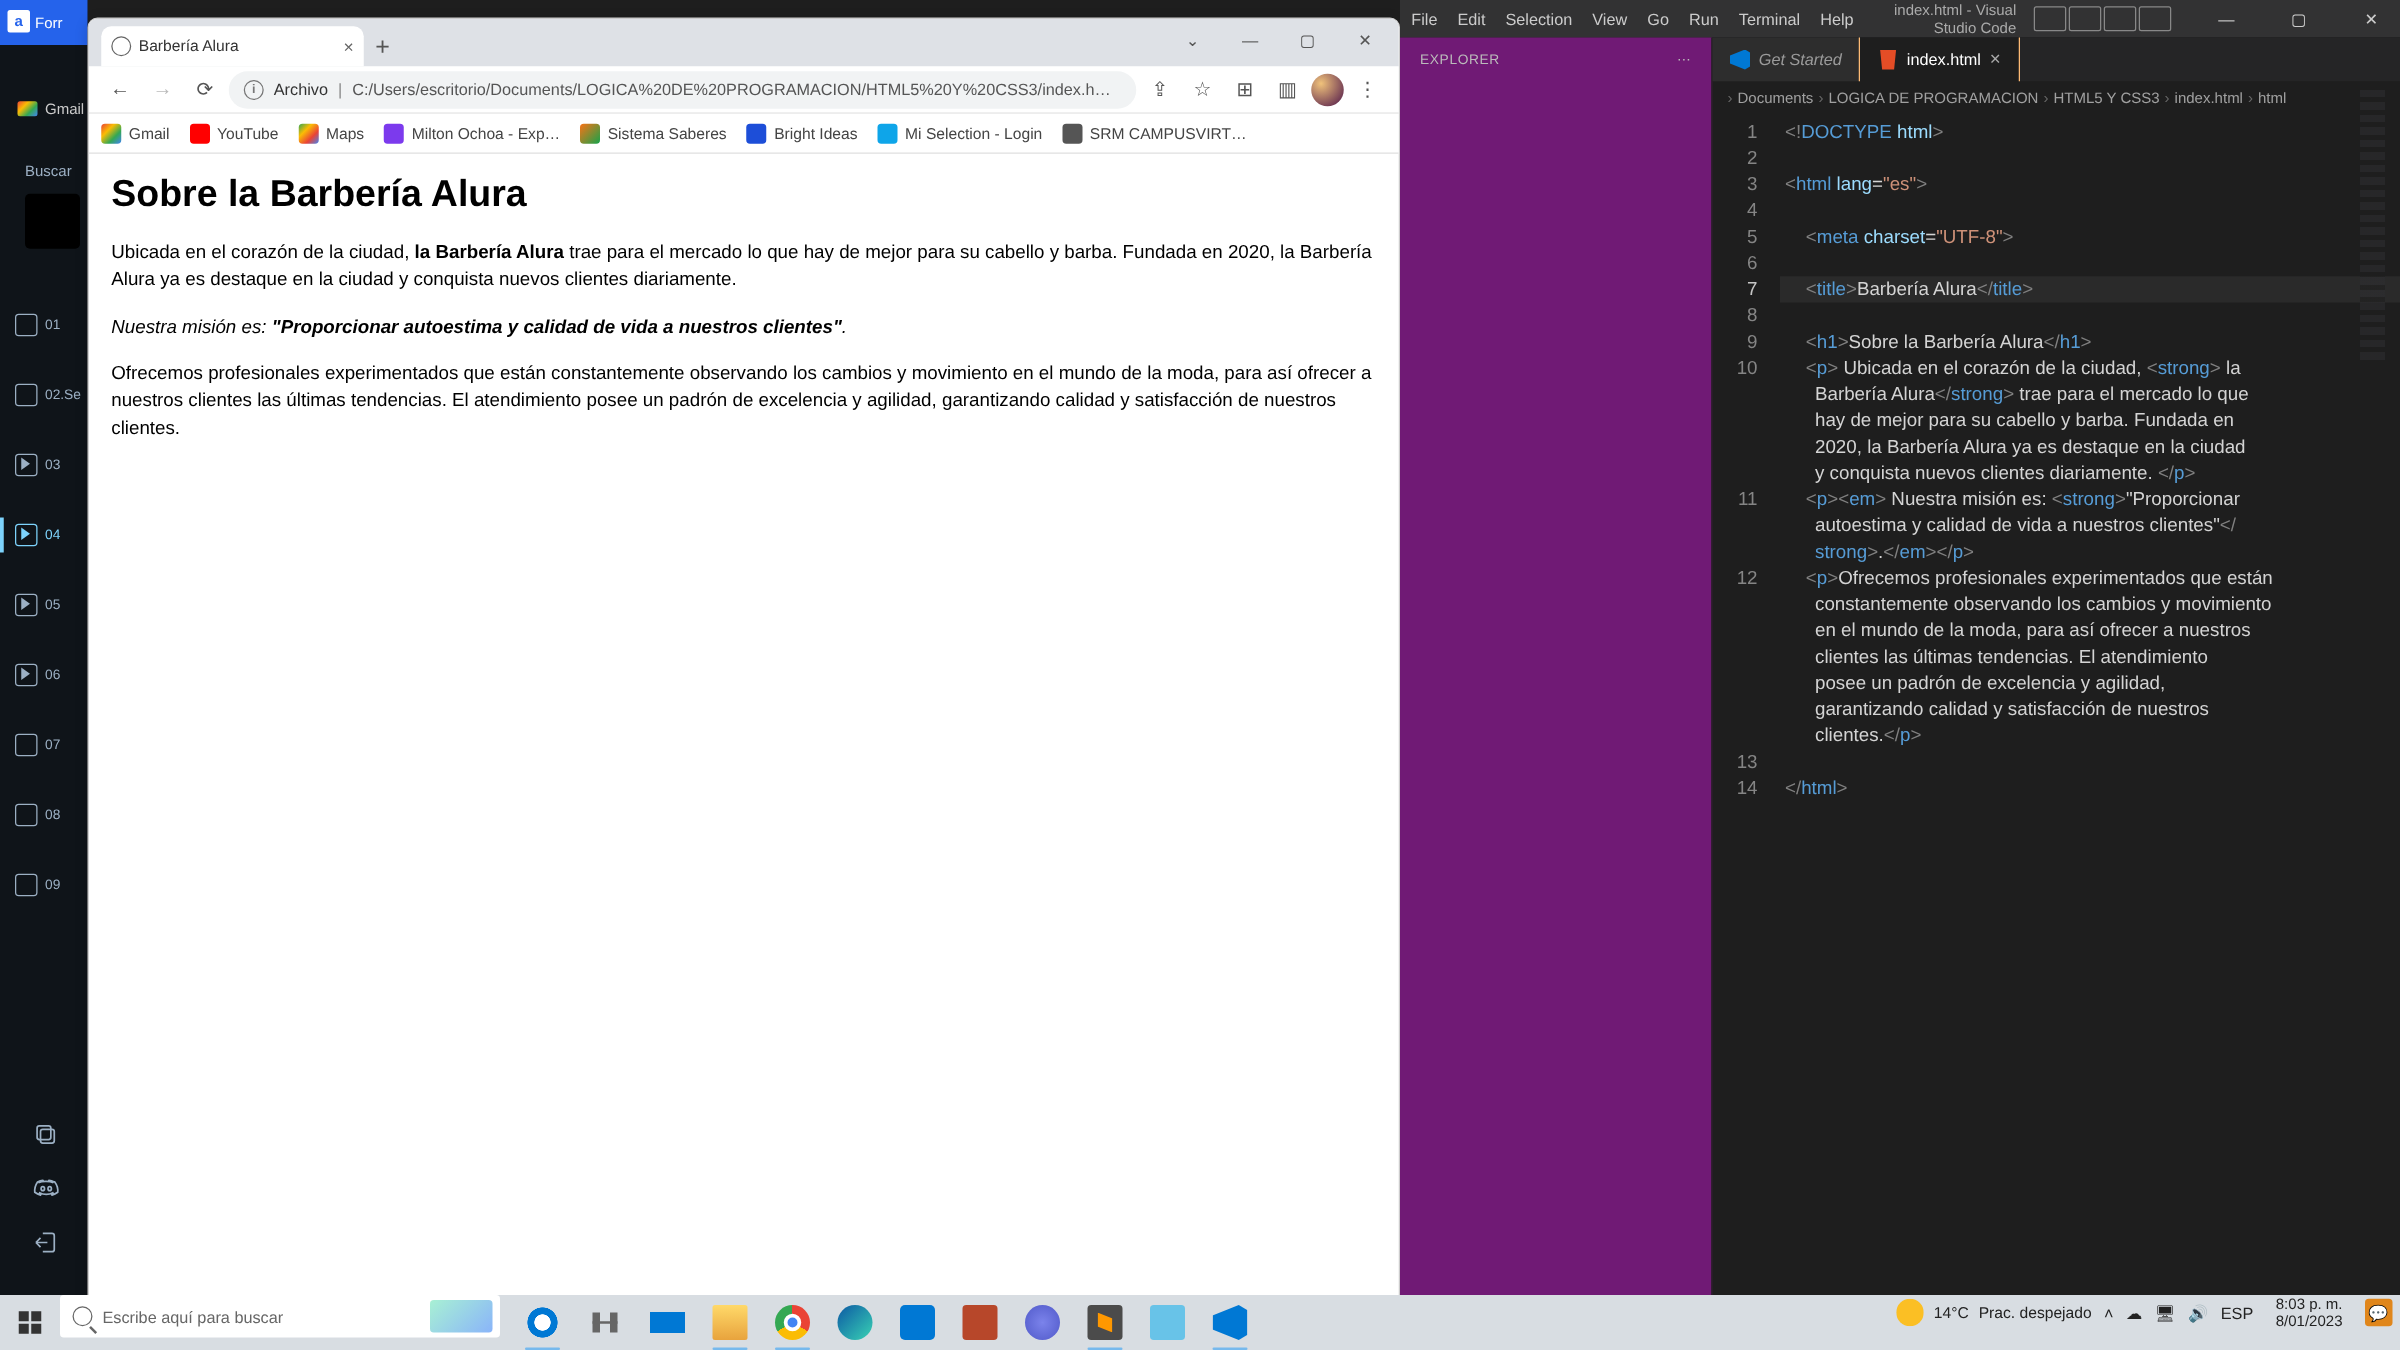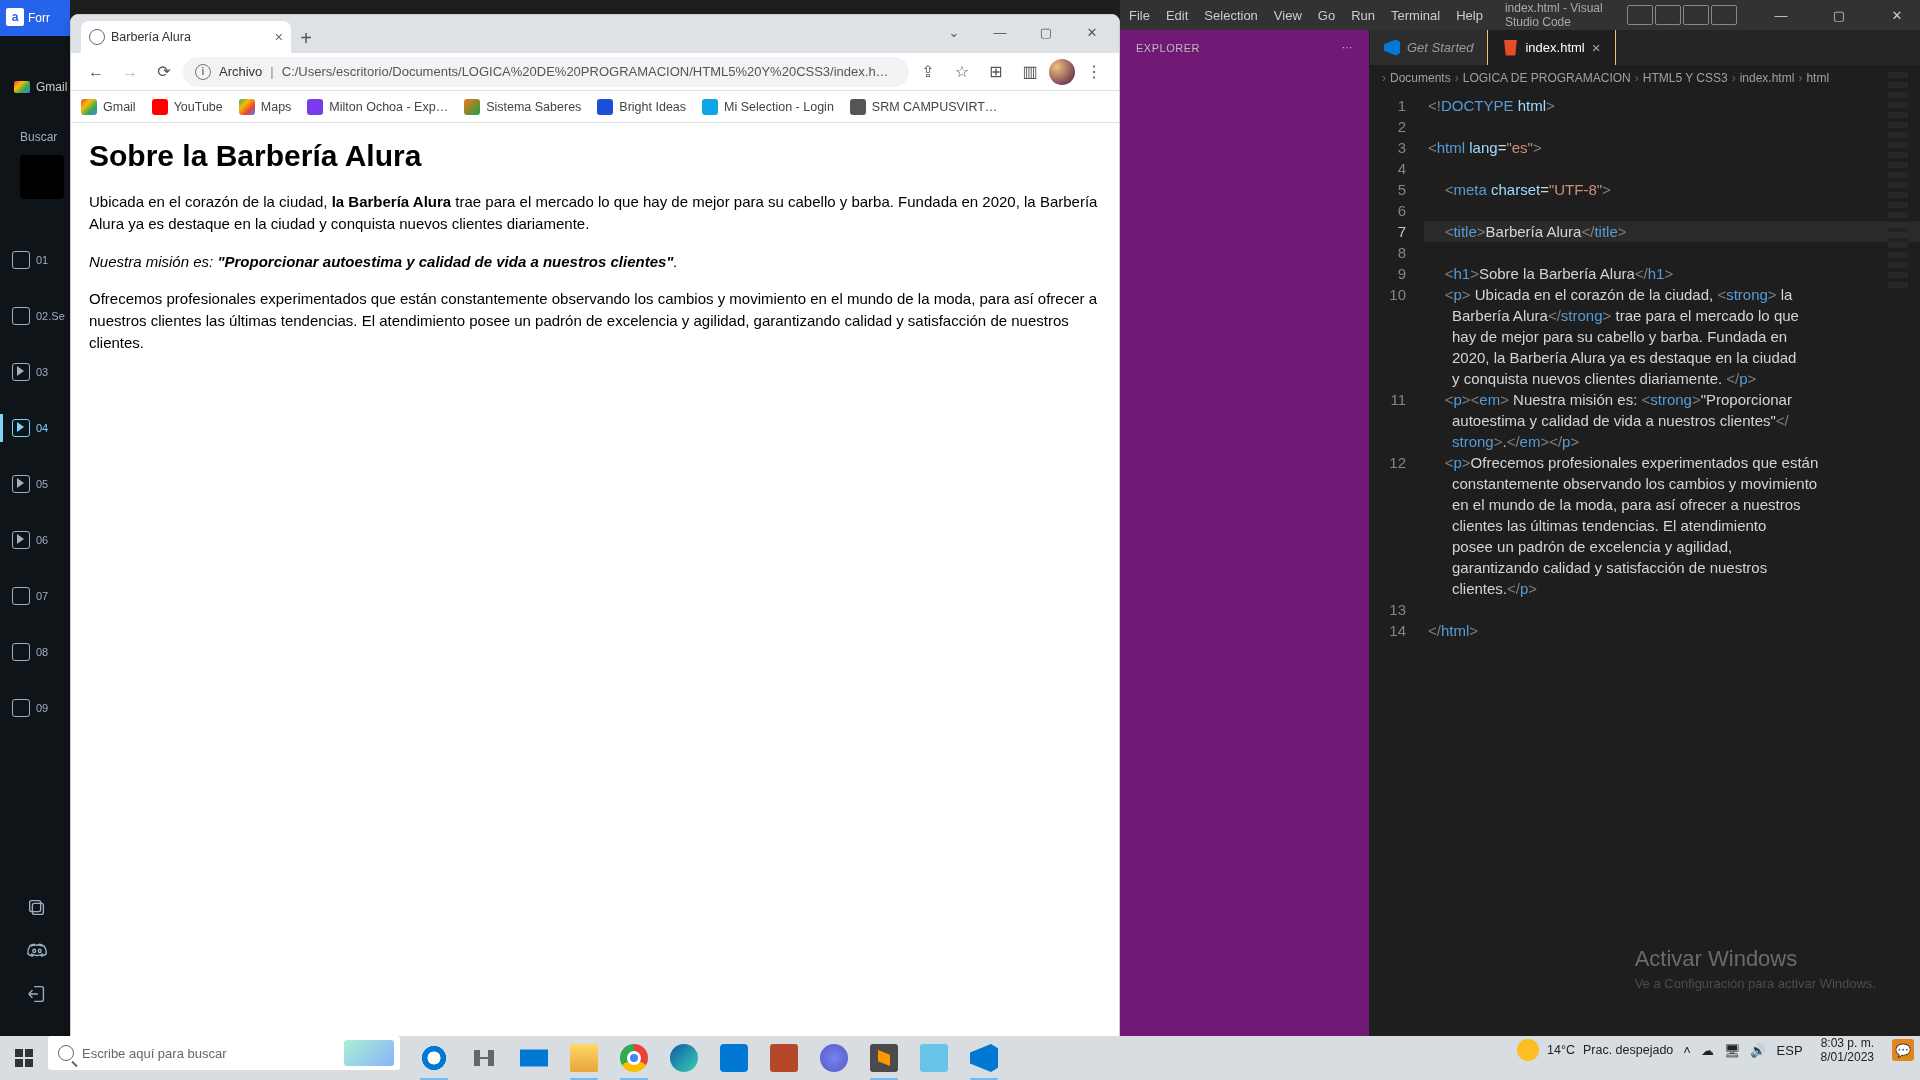--- a/index.html
+++ b/index.html
@@ -44,21 +44,21 @@
 .chrome .page{padding:16px 18px;font-family:"Times New Roman",serif;color:#000}
 .chrome .page h1{font-size:30px;font-weight:bold;margin-bottom:18px}
 .chrome .page p{font-size:15px;line-height:1.45;margin-bottom:16px}
 .chrome .page em{font-style:italic}
 .chrome .page strong{font-weight:bold}
 
 
 .vsc{position:absolute;left:1120px;top:0;width:800px;height:1047px;background:#1e1e1e;color:#ccc;font-size:13px}
 .vsc .menubar{height:30px;background:#323233;display:flex;align-items:center;padding:0 1px;gap:14px}
 .vsc .menubar .m{padding:4px 8px;color:#ccc;cursor:pointer}
-.vsc .menubar .title{flex:1;text-align:left;color:#aaa;font-size:12px}
+.vsc .menubar .title{flex:1;text-align:right;color:#aaa;font-size:12px}
 .vsc .menubar .layouts{display:flex;gap:2px;margin-right:8px}
 .vsc .menubar .layouts div{width:26px;height:20px;border:1px solid #888;border-radius:2px;position:relative}
 .vsc .menubar .winbtn{width:44px;height:30px;display:flex;align-items:center;justify-content:center;color:#ccc}
 .vsc .body{display:flex;height:calc(100% - 30px)}
 .vsc .panel{width:250px;background:#701a75;border-right:1px solid #1e1e1e}
 .vsc .panel .hdr{height:35px;display:flex;align-items:center;justify-content:space-between;padding:0 16px;font-size:11px;color:#bbb;letter-spacing:.5px}
 .vsc .panel .sec{height:24px;display:flex;align-items:center;padding-left:8px;font-size:11px;font-weight:bold;color:#ccc;cursor:pointer;gap:4px}
 .vsc .panel .sec::before{content:"›";display:inline-block;width:12px;color:#ccc}
 .vsc .editor{flex:1;background:#1e1e1e;display:flex;flex-direction:column;min-width:0}
 .vsc .tabs{height:35px;background:#252526;display:flex;align-items:stretch}
@@ -327,24 +327,20 @@
             <div></div>
             <div></div>
             <div></div>
             <div></div>
             <div>13</div>
             <div>14</div>
           </div>
         <div class="lines"><div class="ln"><span class="c-ang">&lt;!</span><span class="c-doc">DOCTYPE</span> <span class="c-attr">html</span><span class="c-ang">&gt;</span></div><div class="ln"></div><div class="ln"><span class="c-ang">&lt;</span><span class="c-tag">html</span> <span class="c-attr">lang</span>=<span class="c-str">"es"</span><span class="c-ang">&gt;</span></div><div class="ln"></div><div class="ln">    <span class="c-ang">&lt;</span><span class="c-tag">meta</span> <span class="c-attr">charset</span>=<span class="c-str">"UTF-8"</span><span class="c-ang">&gt;</span></div><div class="ln"></div><div class="ln hl">    <span class="c-ang">&lt;</span><span class="c-tag">title</span><span class="c-ang">&gt;</span>Barbería Alura<span class="c-ang">&lt;/</span><span class="c-tag">title</span><span class="c-ang">&gt;</span></div><div class="ln"></div><div class="ln">    <span class="c-ang">&lt;</span><span class="c-tag">h1</span><span class="c-ang">&gt;</span>Sobre la Barbería Alura<span class="c-ang">&lt;/</span><span class="c-tag">h1</span><span class="c-ang">&gt;</span></div><div class="ln">    <span class="c-ang">&lt;</span><span class="c-tag">p</span><span class="c-ang">&gt;</span> Ubicada en el corazón de la ciudad, <span class="c-ang">&lt;</span><span class="c-tag">strong</span><span class="c-ang">&gt;</span> la</div><div class="ln wrap">Barbería Alura<span class="c-ang">&lt;/</span><span class="c-tag">strong</span><span class="c-ang">&gt;</span> trae para el mercado lo que</div><div class="ln wrap">hay de mejor para su cabello y barba. Fundada en</div><div class="ln wrap">2020, la Barbería Alura ya es destaque en la ciudad</div><div class="ln wrap">y conquista nuevos clientes diariamente. <span class="c-ang">&lt;/</span><span class="c-tag">p</span><span class="c-ang">&gt;</span></div><div class="ln">    <span class="c-ang">&lt;</span><span class="c-tag">p</span><span class="c-ang">&gt;&lt;</span><span class="c-tag">em</span><span class="c-ang">&gt;</span> Nuestra misión es: <span class="c-ang">&lt;</span><span class="c-tag">strong</span><span class="c-ang">&gt;</span>"Proporcionar</div><div class="ln wrap">autoestima y calidad de vida a nuestros clientes"<span class="c-ang">&lt;/</span></div><div class="ln wrap"><span class="c-tag">strong</span><span class="c-ang">&gt;</span>.<span class="c-ang">&lt;/</span><span class="c-tag">em</span><span class="c-ang">&gt;&lt;/</span><span class="c-tag">p</span><span class="c-ang">&gt;</span></div><div class="ln">    <span class="c-ang">&lt;</span><span class="c-tag">p</span><span class="c-ang">&gt;</span>Ofrecemos profesionales experimentados que están</div><div class="ln wrap">constantemente observando los cambios y movimiento</div><div class="ln wrap">en el mundo de la moda, para así ofrecer a nuestros</div><div class="ln wrap">clientes las últimas tendencias. El atendimiento</div><div class="ln wrap">posee un padrón de excelencia y agilidad,</div><div class="ln wrap">garantizando calidad y satisfacción de nuestros</div><div class="ln wrap">clientes.<span class="c-ang">&lt;/</span><span class="c-tag">p</span><span class="c-ang">&gt;</span></div><div class="ln"></div><div class="ln"><span class="c-ang">&lt;/</span><span class="c-tag">html</span><span class="c-ang">&gt;</span></div></div>
       </div>
       <div class="minimap"></div>
-      <div class="watermark">
-        <div class="big">Activar Windows</div>
-        <div>Ve a Configuración para activar Windows.</div>
-      </div>
     </div>
   </div>
 </div>
 
 <div class="taskbar">
   <div class="start">
       <div class="win">
         <div></div>
         <div></div>
         <div></div>

